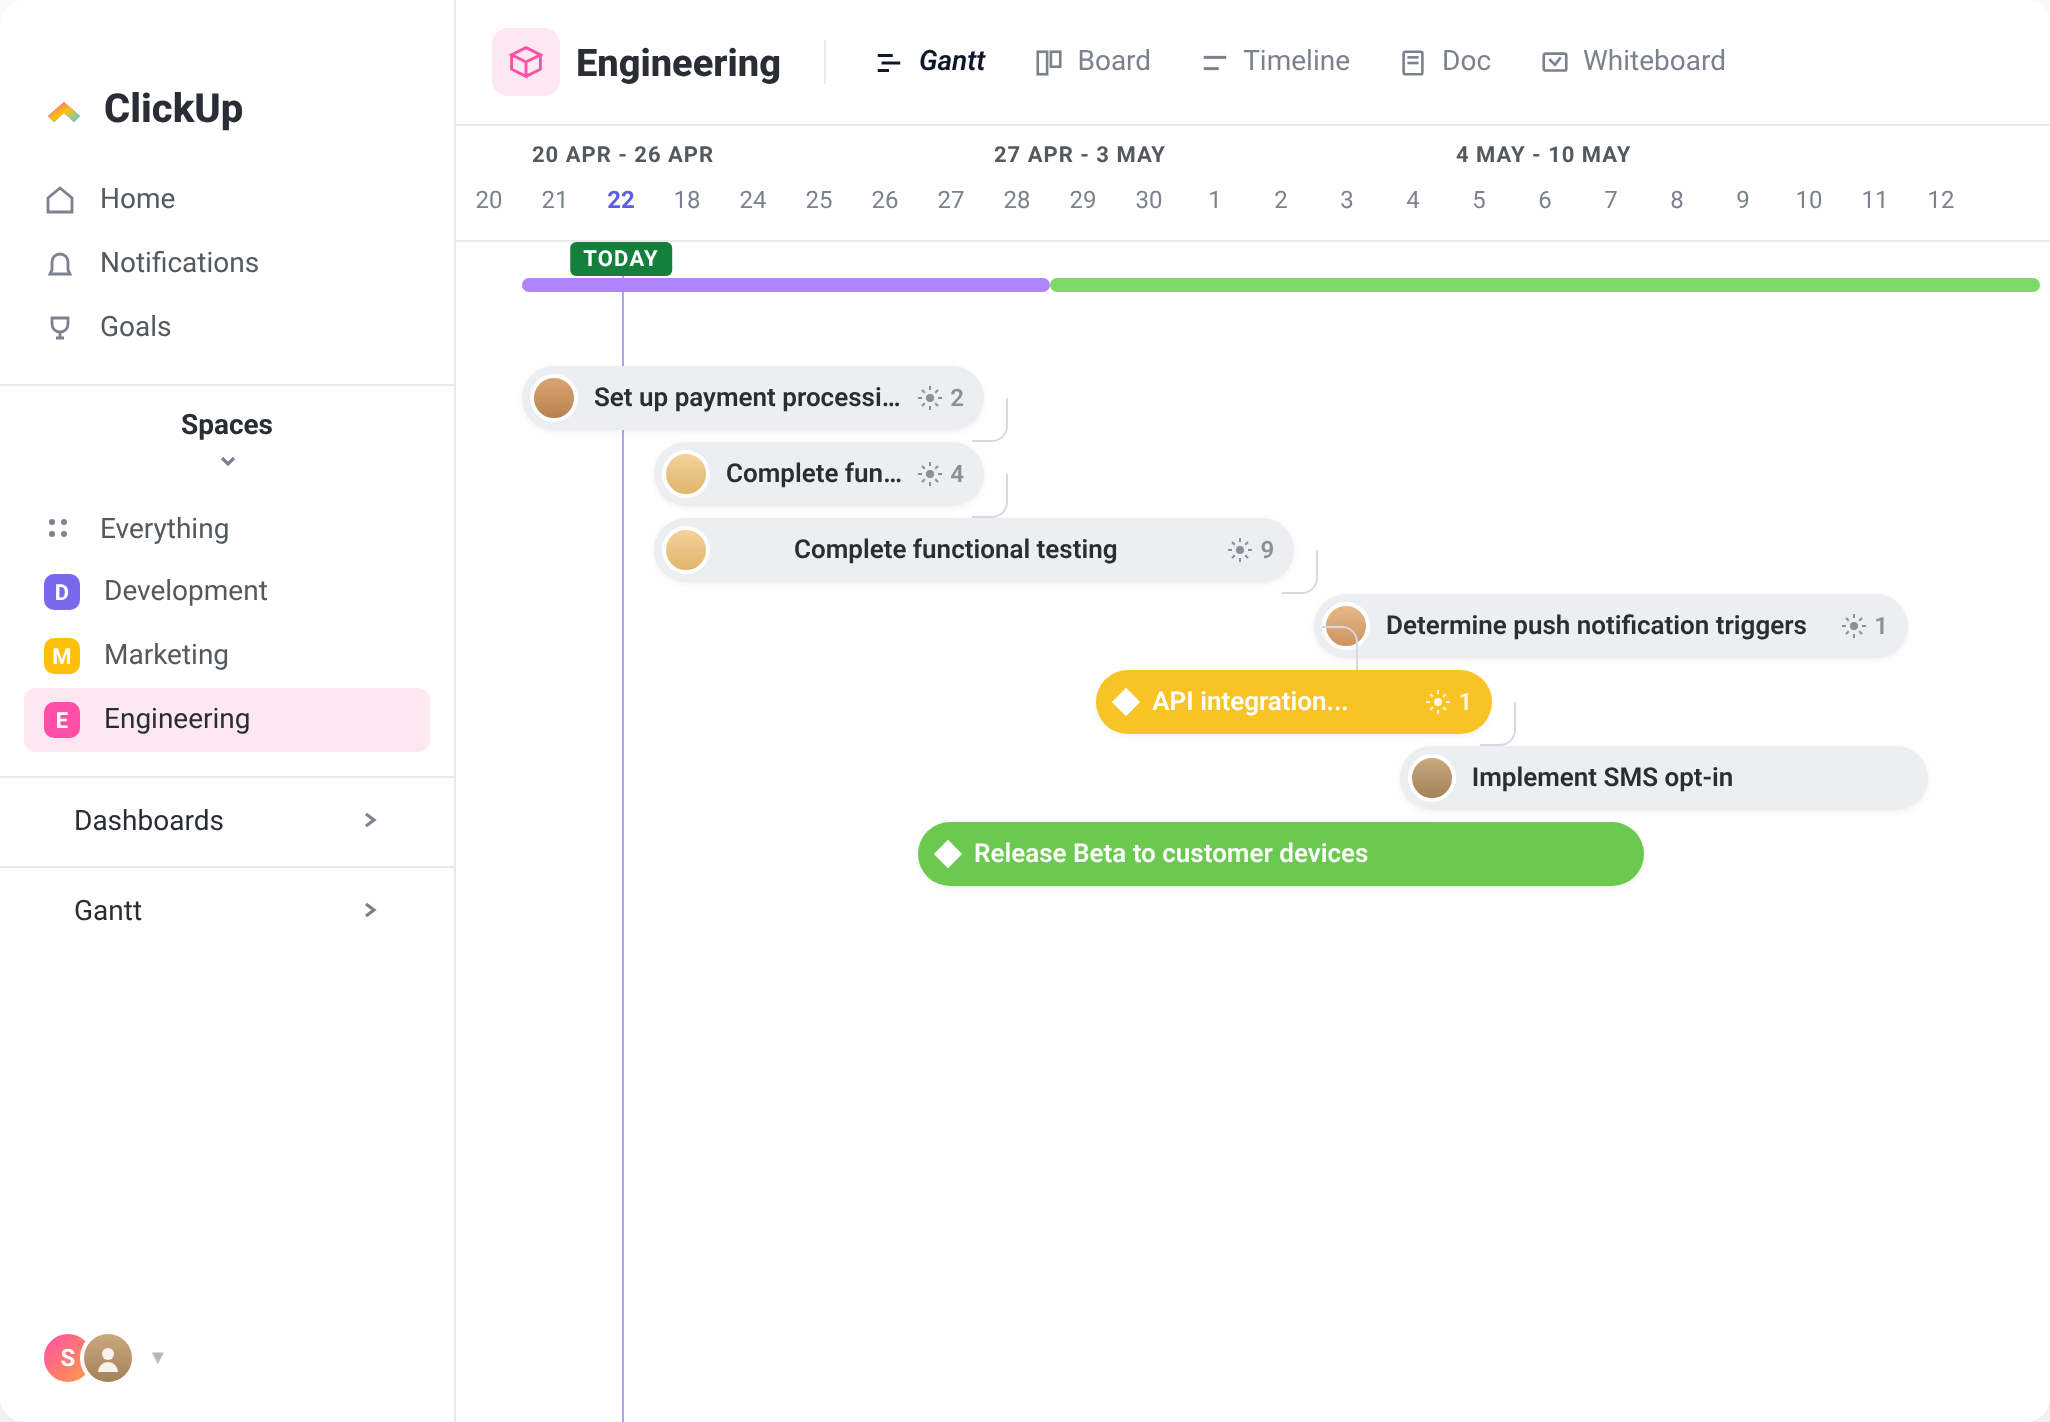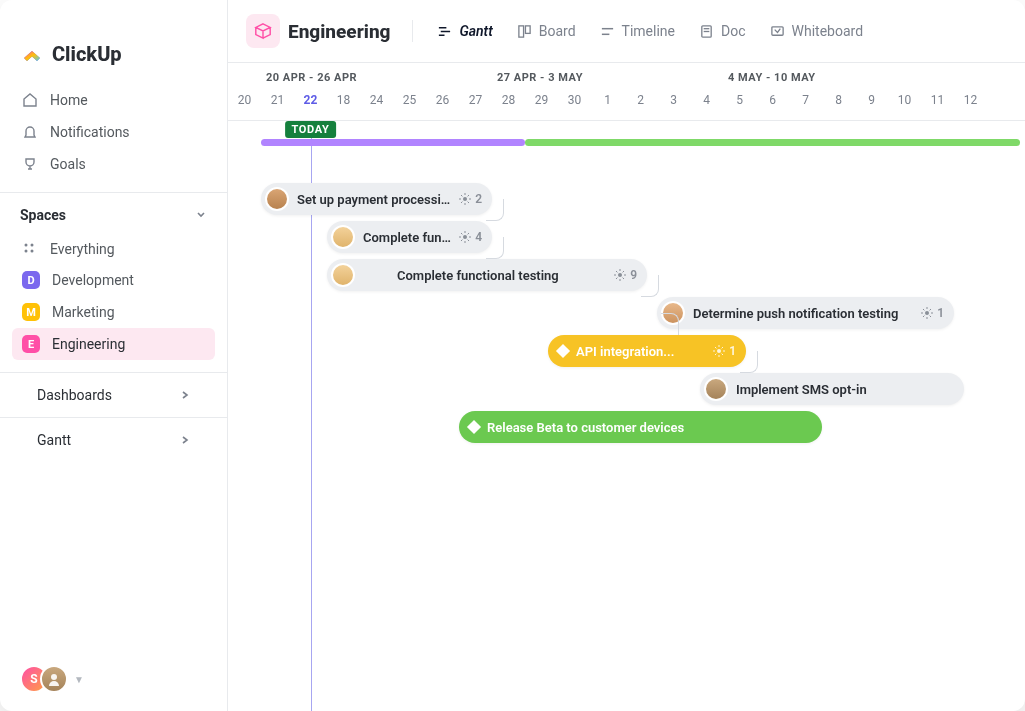--- a/index.html
+++ b/index.html
@@ -6,21 +6,21 @@
 body { font-family: -apple-system, BlinkMacSystemFont, "Segoe UI", Roboto, sans-serif; background: #fff; color: #2a2e34; }
 .app { width: 1025px; height: 711px; display: flex; background: #fff; border-radius: 12px; overflow: hidden; box-shadow: 0 20px 60px rgba(0,0,0,.15); margin: 0 auto; }
 
 
 .sidebar { width: 228px; border-right: 1px solid #e8eaed; display: flex; flex-direction: column; }
 .logo-row { display: flex; align-items: center; gap: 8px; padding: 18px 20px 14px; font-weight: 800; font-size: 20px; margin-top: 24px; }
 .logo-mark svg { width: 24px; height: 24px; display:block; }
 .nav { padding: 4px 12px 12px; }
 .nav-item { display: flex; align-items: center; gap: 12px; padding: 8px 10px; border-radius: 6px; font-size: 14px; color: #54595e; cursor: pointer; }
 .nav-icon { width: 16px; height: 16px; color: #7c828d; display:flex; align-items:center; justify-content:center; }
-.section-hdr { display: flex; align-items: center; justify-content: space-between; padding: 12px 20px 10px; border-top: 1px solid #e8eaed; }
+.section-hdr { display: flex; align-items: center; justify-content: space-between; padding: 12px 20px 10px; border-top: 1px solid #e8eaed; flex-direction: column; }
 .section-hdr .lbl { font-weight: 700; font-size: 14px; }
 .chev { color: #7c828d; }
 .space-list { padding: 0 12px 12px; }
 .space-item { display:flex; align-items:center; gap:12px; padding:7px 10px; border-radius:6px; font-size:14px; color:#54595e; cursor:pointer; }
 .space-item.active { background: #fde8f1; color:#2a2e34; }
 .space-badge { width:18px; height:18px; border-radius:5px; display:flex; align-items:center; justify-content:center; font-size:11px; font-weight:700; color:#fff; }
 .collapsible { display:flex; align-items:center; justify-content:space-between; padding:14px 37px; border-top:1px solid #e8eaed; font-size:14px; cursor:pointer; }
 .presence { margin-top:auto; padding:18px 20px; display:flex; align-items:center; }
 .pres-stack { display:flex; }
 .pres-avatar { width:28px; height:28px; border-radius:50%; border:2px solid #fff; margin-left:-8px; display:flex; align-items:center; justify-content:center; font-size:12px; font-weight:700; color:#fff; }
@@ -308,21 +308,21 @@
           <span class="meta">
             <svg class="gear" viewBox="0 0 12 12" fill="currentColor">
               <circle cx="6" cy="6" r="2"></circle>
               <path d="M6 0v2M6 10v2M0 6h2M10 6h2M2 2l1.4 1.4M8.6 8.6L10 10M10 2 8.6 3.4M3.4 8.6 2 10" stroke="currentColor" stroke-width="1"></path>
             </svg>
             <span>9</span>
           </span>
         </div>
         <div class="task gray" style="left: 429px; width: 297px; top: 176px;">
           <span class="avatar av-c"></span>
-          <span class="txt">Determine push notification testing</span>
+          <span class="txt">Determine push notification triggers</span>
           <span class="meta">
             <svg class="gear" viewBox="0 0 12 12" fill="currentColor">
               <circle cx="6" cy="6" r="2"></circle>
               <path d="M6 0v2M6 10v2M0 6h2M10 6h2M2 2l1.4 1.4M8.6 8.6L10 10M10 2 8.6 3.4M3.4 8.6 2 10" stroke="currentColor" stroke-width="1"></path>
             </svg>
             <span>1</span>
           </span>
         </div>
         <div class="task yellow" style="left: 320.1px; width: 198px; top: 214px;">
           <span class="milestone"></span>

